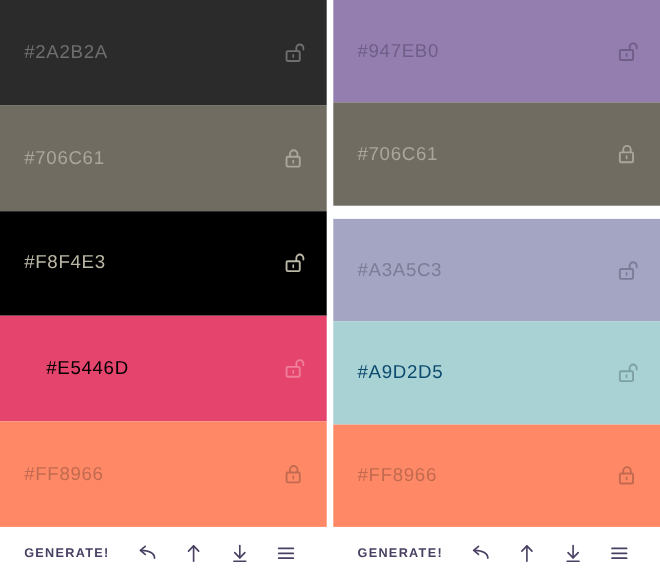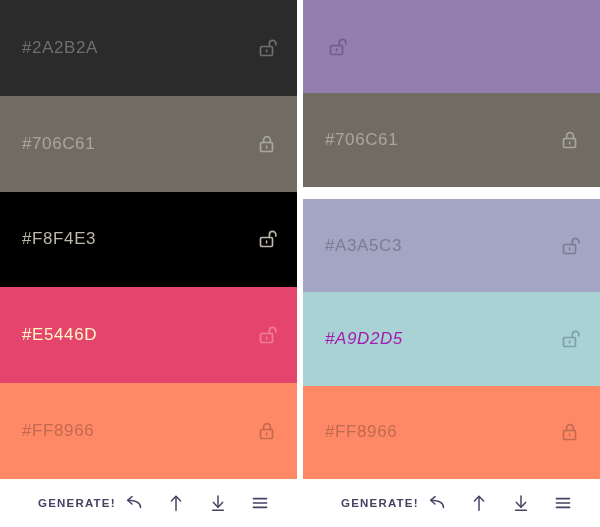--- a/index.html
+++ b/index.html
@@ -70,21 +70,20 @@
 
   .lock-btn svg { display: block; overflow: visible; }
 
   .toolbar {
     height: 48px;
     flex: 0 0 48px;
     background: #ffffff;
     display: flex;
     align-items: center;
     padding: 0 22px 0 22px;
-    margin-left: 16px;
   }
 
   .generate-btn {
     font-size: 11.5px;
     font-weight: 700;
     letter-spacing: 1.2px;
     color: #4a4063;
     cursor: pointer;
     background: none;
     border: none;
@@ -143,21 +142,21 @@
           <span class="swatch-label" style="color: rgb(188, 184, 167);">#F8F4E3</span>
           <div class="lock-btn">
             <svg width="22" height="22" viewBox="0 0 22 22" fill="none">
               <rect x="4.5" y="9.5" width="12" height="9" rx="1.2" stroke="#BCB8A7" stroke-width="1.7"></rect>
               <path d="M13.4 9.4 V6.6 a3.2 3.2 0 0 1 6.4 0 V8.0" stroke="#BCB8A7" stroke-width="1.7" stroke-linecap="round"></path>
               <rect x="9.85" y="12.2" width="1.5" height="3.6" rx="0.7" fill="#BCB8A7"></rect>
             </svg>
           </div>
         </div>
         <div class="swatch" style="background: rgb(229, 68, 109);">
-          <span class="swatch-label" style="color: #fef9c3;">#E5446D</span>
+          <span class="swatch-label" style="color: #000000; margin-left: 20px;">#E5446D</span>
           <div class="lock-btn">
             <svg width="22" height="22" viewBox="0 0 22 22" fill="none">
               <rect x="4.5" y="9.5" width="12" height="9" rx="1.2" stroke="#EF7E9A" stroke-width="1.7"></rect>
               <path d="M13.4 9.4 V6.6 a3.2 3.2 0 0 1 6.4 0 V8.0" stroke="#EF7E9A" stroke-width="1.7" stroke-linecap="round"></path>
               <rect x="9.85" y="12.2" width="1.5" height="3.6" rx="0.7" fill="#EF7E9A"></rect>
             </svg>
           </div>
         </div>
         <div class="swatch" style="background: rgb(255, 137, 102);">
           <span class="swatch-label" style="color: rgb(194, 106, 79);">#FF8966</span>
@@ -200,20 +199,21 @@
               <path d="M3.4 14.4 L16.6 14.4" stroke="#4A4063" stroke-width="1.6" stroke-linecap="round" stroke-linejoin="round"></path>
             </svg>
           </div>
         </div>
       </div>
     </div>
     <div class="panel-gap"></div>
     <div class="panel">
       <div class="swatch-stack">
         <div class="swatch" style="background: rgb(148, 126, 176);">
+          <span class="swatch-label" style="color: rgb(111, 94, 135);">#947EB0</span>
           <div class="lock-btn">
             <svg width="22" height="22" viewBox="0 0 22 22" fill="none">
               <rect x="4.5" y="9.5" width="12" height="9" rx="1.2" stroke="#6F5E87" stroke-width="1.7"></rect>
               <path d="M13.4 9.4 V6.6 a3.2 3.2 0 0 1 6.4 0 V8.0" stroke="#6F5E87" stroke-width="1.7" stroke-linecap="round"></path>
               <rect x="9.85" y="12.2" width="1.5" height="3.6" rx="0.7" fill="#6F5E87"></rect>
             </svg>
           </div>
         </div>
         <div class="swatch" style="background: rgb(112, 108, 97);">
           <span class="swatch-label" style="color: rgb(169, 166, 157);">#706C61</span>
@@ -229,21 +229,21 @@
           <span class="swatch-label" style="color: rgb(123, 125, 150);">#A3A5C3</span>
           <div class="lock-btn">
             <svg width="22" height="22" viewBox="0 0 22 22" fill="none">
               <rect x="4.5" y="9.5" width="12" height="9" rx="1.2" stroke="#7B7D96" stroke-width="1.7"></rect>
               <path d="M13.4 9.4 V6.6 a3.2 3.2 0 0 1 6.4 0 V8.0" stroke="#7B7D96" stroke-width="1.7" stroke-linecap="round"></path>
               <rect x="9.85" y="12.2" width="1.5" height="3.6" rx="0.7" fill="#7B7D96"></rect>
             </svg>
           </div>
         </div>
         <div class="swatch" style="background: rgb(169, 210, 213);">
-          <span class="swatch-label" style="color: #a21caf; font-style: italic;">#A9D2D5</span>
+          <span class="swatch-label" style="color: #0c4a6e;">#A9D2D5</span>
           <div class="lock-btn">
             <svg width="22" height="22" viewBox="0 0 22 22" fill="none">
               <rect x="4.5" y="9.5" width="12" height="9" rx="1.2" stroke="#7FA0A3" stroke-width="1.7"></rect>
               <path d="M13.4 9.4 V6.6 a3.2 3.2 0 0 1 6.4 0 V8.0" stroke="#7FA0A3" stroke-width="1.7" stroke-linecap="round"></path>
               <rect x="9.85" y="12.2" width="1.5" height="3.6" rx="0.7" fill="#7FA0A3"></rect>
             </svg>
           </div>
         </div>
         <div class="swatch" style="background: rgb(255, 137, 102);">
           <span class="swatch-label" style="color: rgb(194, 106, 79);">#FF8966</span>

